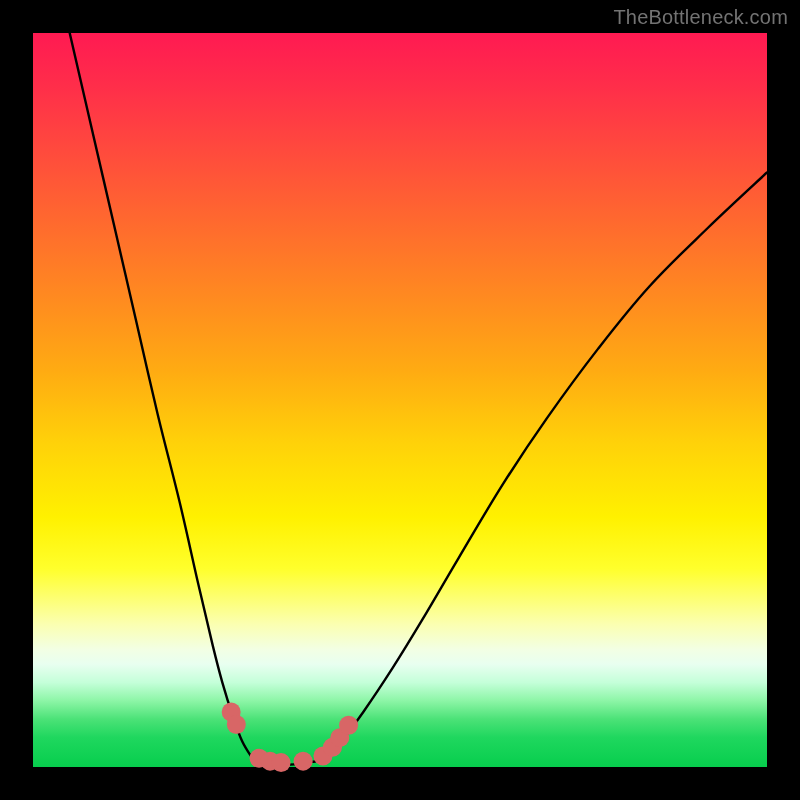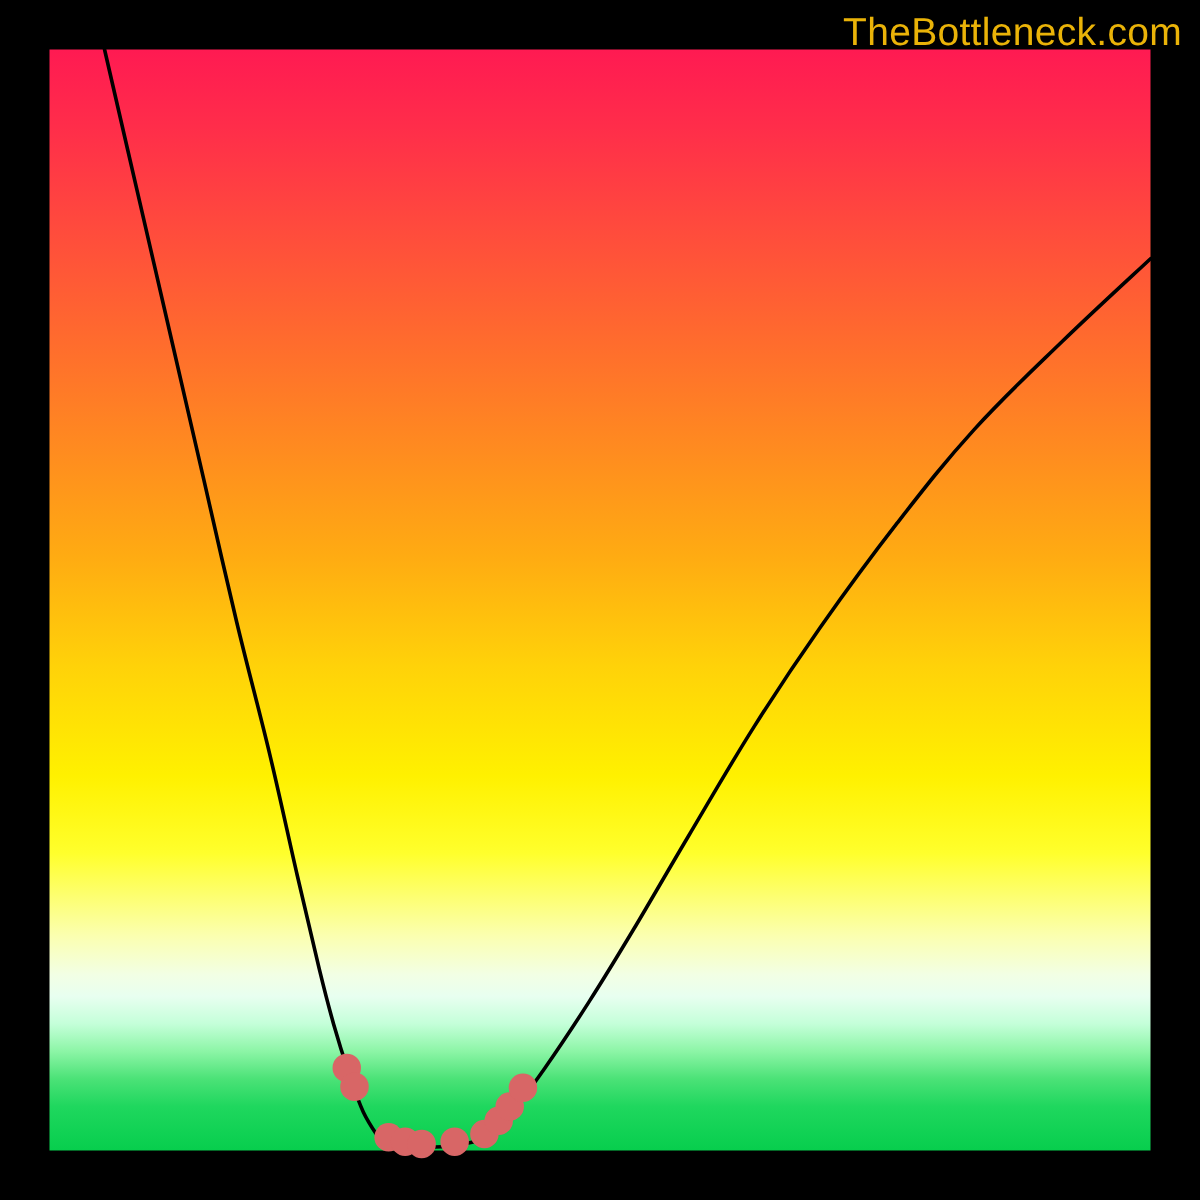--- a/index.html
+++ b/index.html
@@ -41,22 +41,22 @@
       #8cf5a6 91%,
       #4be277 93.5%,
       #1fd75e 96%,
       #07ce4d 100%
     );
   }
   .watermark {
     position: absolute;
     top: 6px;
     right: 12px;
-    color: #eab308;
-    font-size: 26px;
+    color: #737373;
+    font-size: 20px;
     letter-spacing: 0.2px;
     font-weight: 400;
   }
   svg.overlay {
     position: absolute;
     left: 33px;
     top: 33px;
     width: 734px;
     height: 734px;
     overflow: visible;

